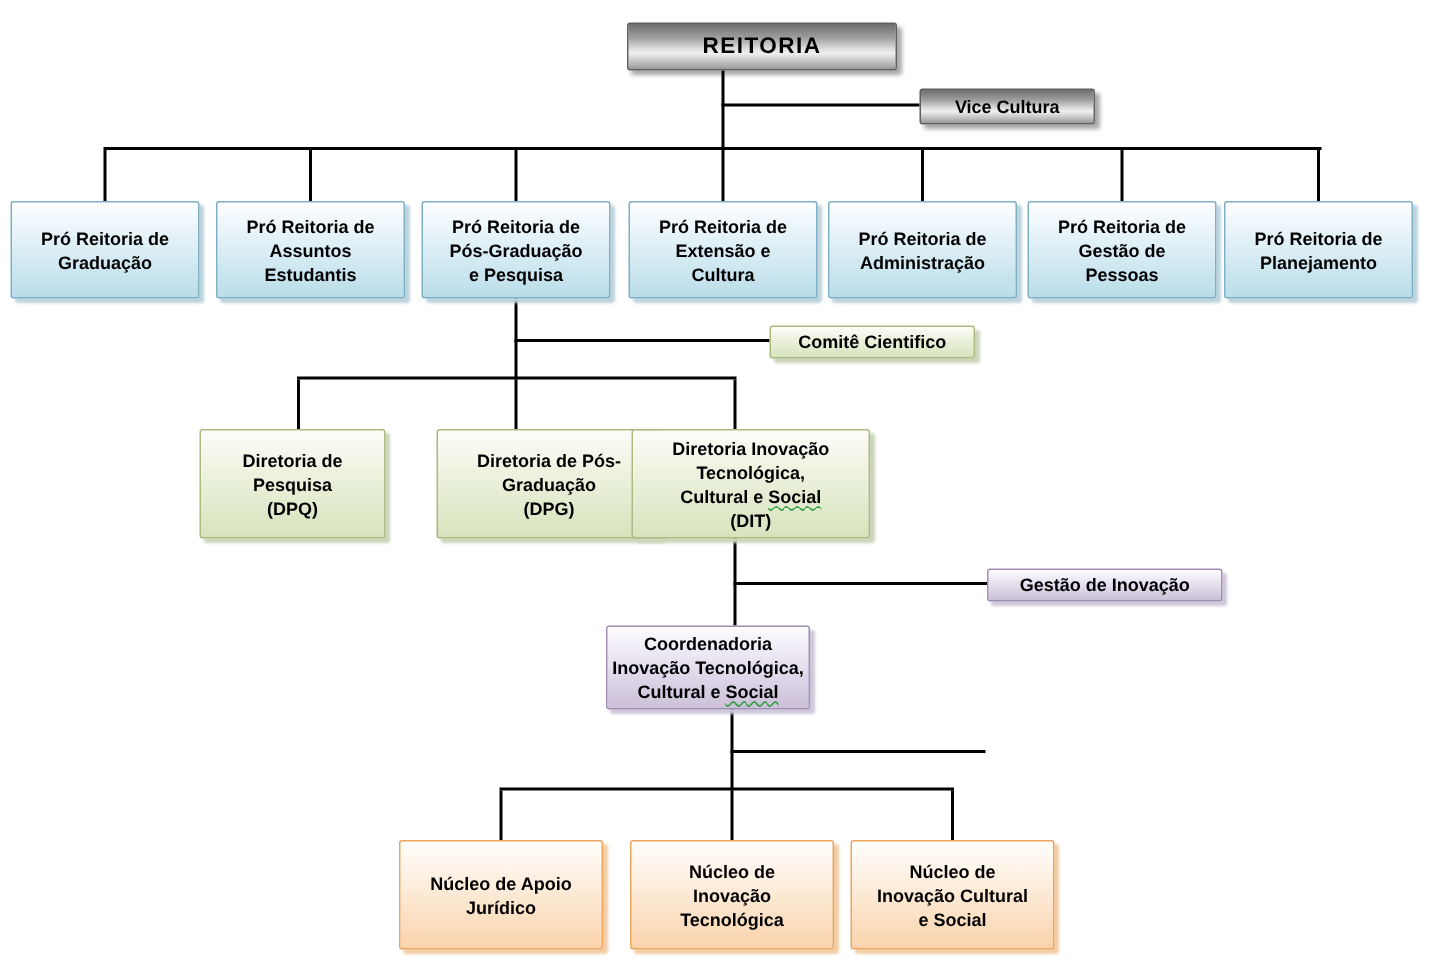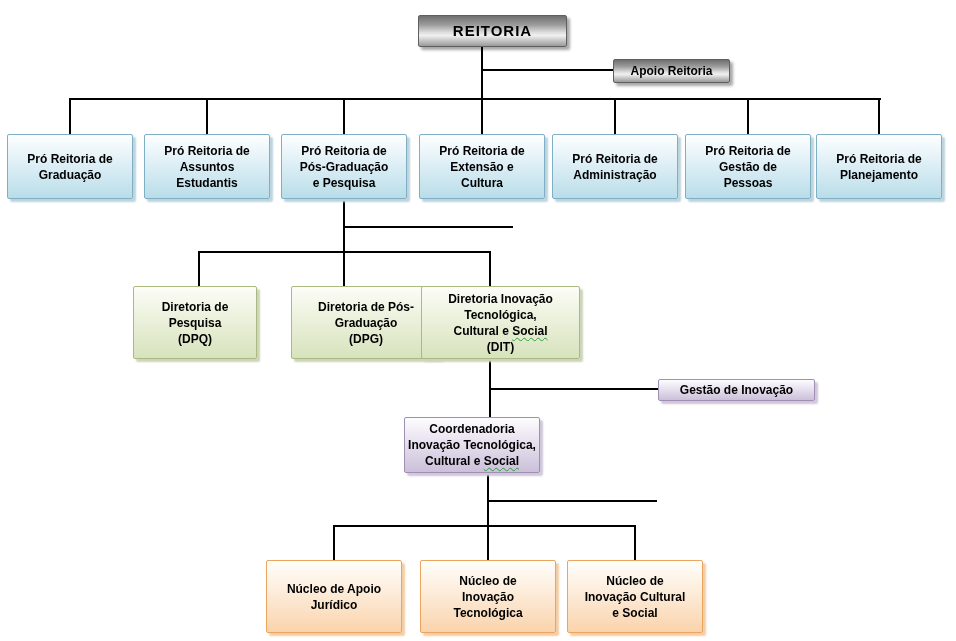--- a/index.html
+++ b/index.html
@@ -45,21 +45,21 @@
     border:1px solid #aaba81;box-shadow:3px 3px 2px #ccd4ba;
   }
   .purple{
     background:linear-gradient(180deg,#fdfcfe 0%,#e7e1ef 45%,#cbc0d9 100%);
     border:1px solid #a08fb3;box-shadow:3px 3px 2px #cfc7da;
   }
   .orange{
     background:linear-gradient(180deg,#fffefb 0%,#fdeedd 40%,#fad3ac 100%);
     border:1px solid #eba55f;box-shadow:3px 3px 2px #f2cda4;
   }
-  .n-reitoria{left:418px;top:15px;width:149px;height:32px;font-size:15px;letter-spacing:1px;}
+  .n-reitoria{left:418px;top:15px;width:180px;height:32px;font-size:15px;letter-spacing:1px;}
   .n-vice{left:613px;top:59px;width:117px;height:24px;}
   .pr{top:134px;width:126px;height:65px;}
   .n-pr1{left:7px}.n-pr2{left:144px}.n-pr3{left:281px}.n-pr4{left:419px}.n-pr5{left:552px}.n-pr6{left:685px}.n-pr7{left:816px}
   .n-comite{left:513px;top:217px;width:137px;height:22px;}
   .g{top:286px;height:73px;}
   .n-g1{left:133px;width:124px}.n-g2{left:291px;width:150px}.n-g3{left:421px;width:159px}
   .n-camara{left:658px;top:379px;width:157px;height:22px;}
   .n-coord{left:404px;top:417px;width:136px;height:56px;}
   .n-secretaria{left:657px;top:491px;width:158px;height:22px;}
   .o{top:560px;width:136px;height:73px;}
@@ -93,41 +93,42 @@
   <div class="line stem3"></div>
   <div class="line br-camara"></div>
   <div class="line stem4"></div>
   <div class="line br-secretaria"></div>
   <div class="line bus3"></div>
   <div class="line drop3 d3a"></div>
   <div class="line drop3 d3b"></div>
   <div class="line drop3 d3c"></div>
 
   <div class="node gray n-reitoria">REITORIA</div>
-  <div class="node gray n-vice">Apoio Reitoria</div>
+  <div class="node gray n-vice">Vice Cultura</div>
 
   <div class="node blue pr n-pr1">Pró Reitoria de
 Graduação</div>
   <div class="node blue pr n-pr2">Pró Reitoria de
 Assuntos
 Estudantis</div>
   <div class="node blue pr n-pr3">Pró Reitoria de
 Pós-Graduação
 e Pesquisa</div>
   <div class="node blue pr n-pr4">Pró Reitoria de
 Extensão e
 Cultura</div>
   <div class="node blue pr n-pr5">Pró Reitoria de
 Administração</div>
   <div class="node blue pr n-pr6">Pró Reitoria de
 Gestão de
 Pessoas</div>
   <div class="node blue pr n-pr7">Pró Reitoria de
 Planejamento</div>
 
+  <div class="node green n-comite">Comitê Cientifico</div>
 
   <div class="node green g n-g1">Diretoria de
 Pesquisa
 (DPQ)</div>
   <div class="node green g n-g2">Diretoria de Pós-
 Graduação
 (DPG)</div>
   <div class="node green g n-g3">
     <span><span>Diretoria Inovação
 Tecnológica,

